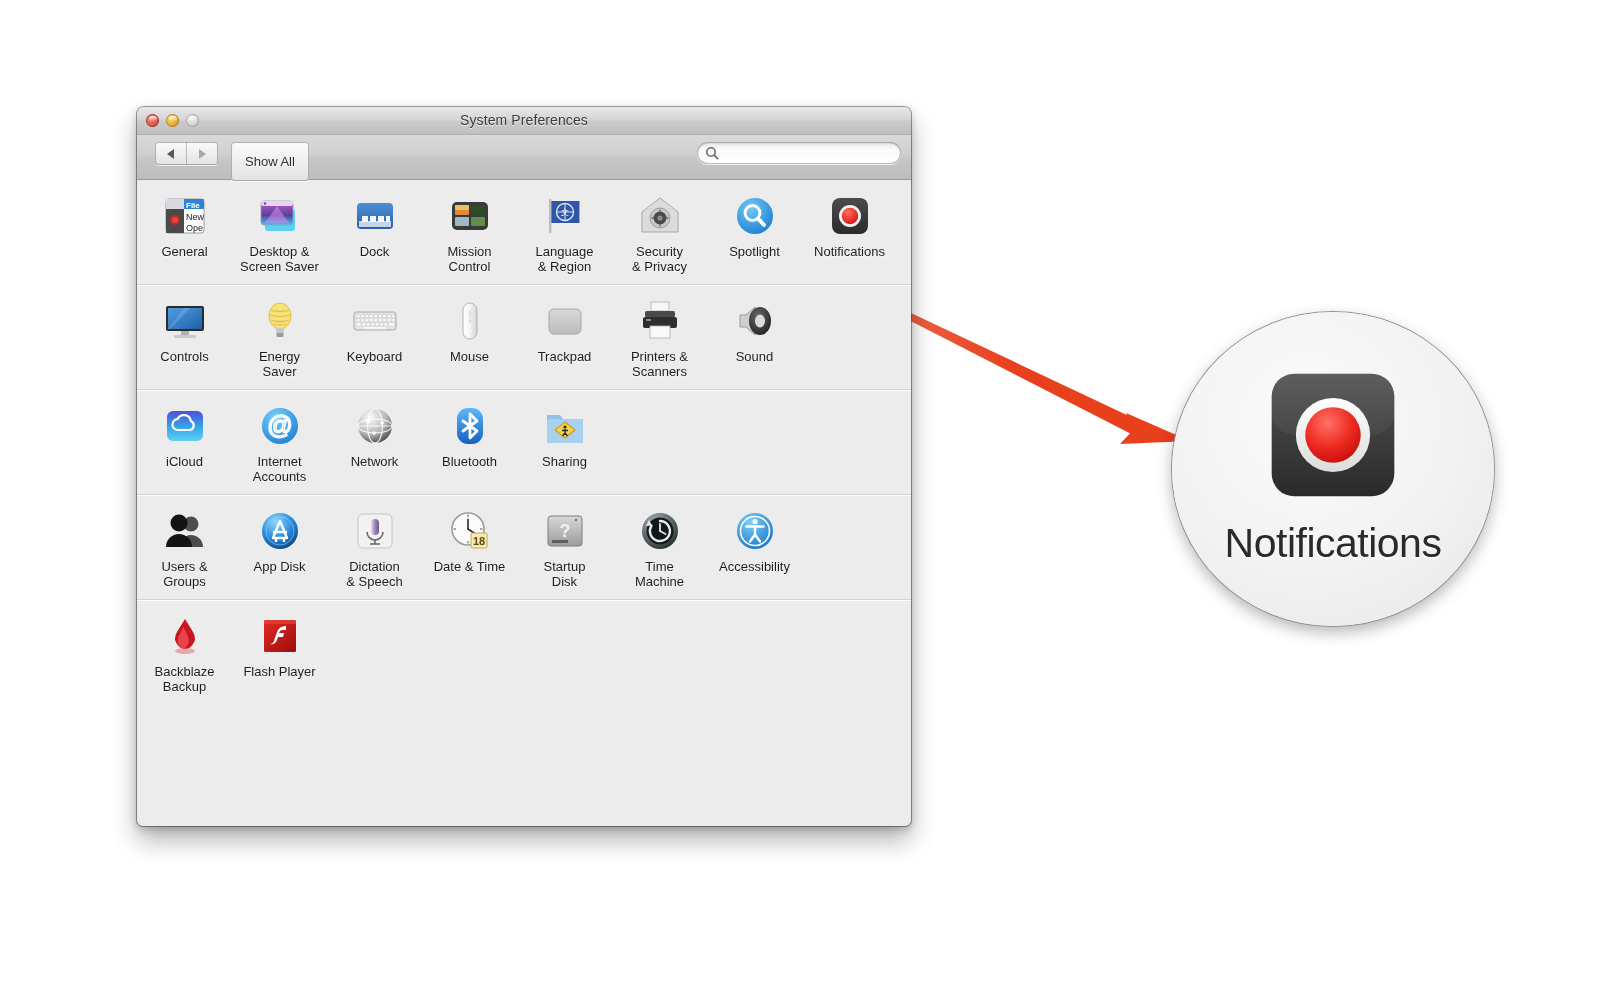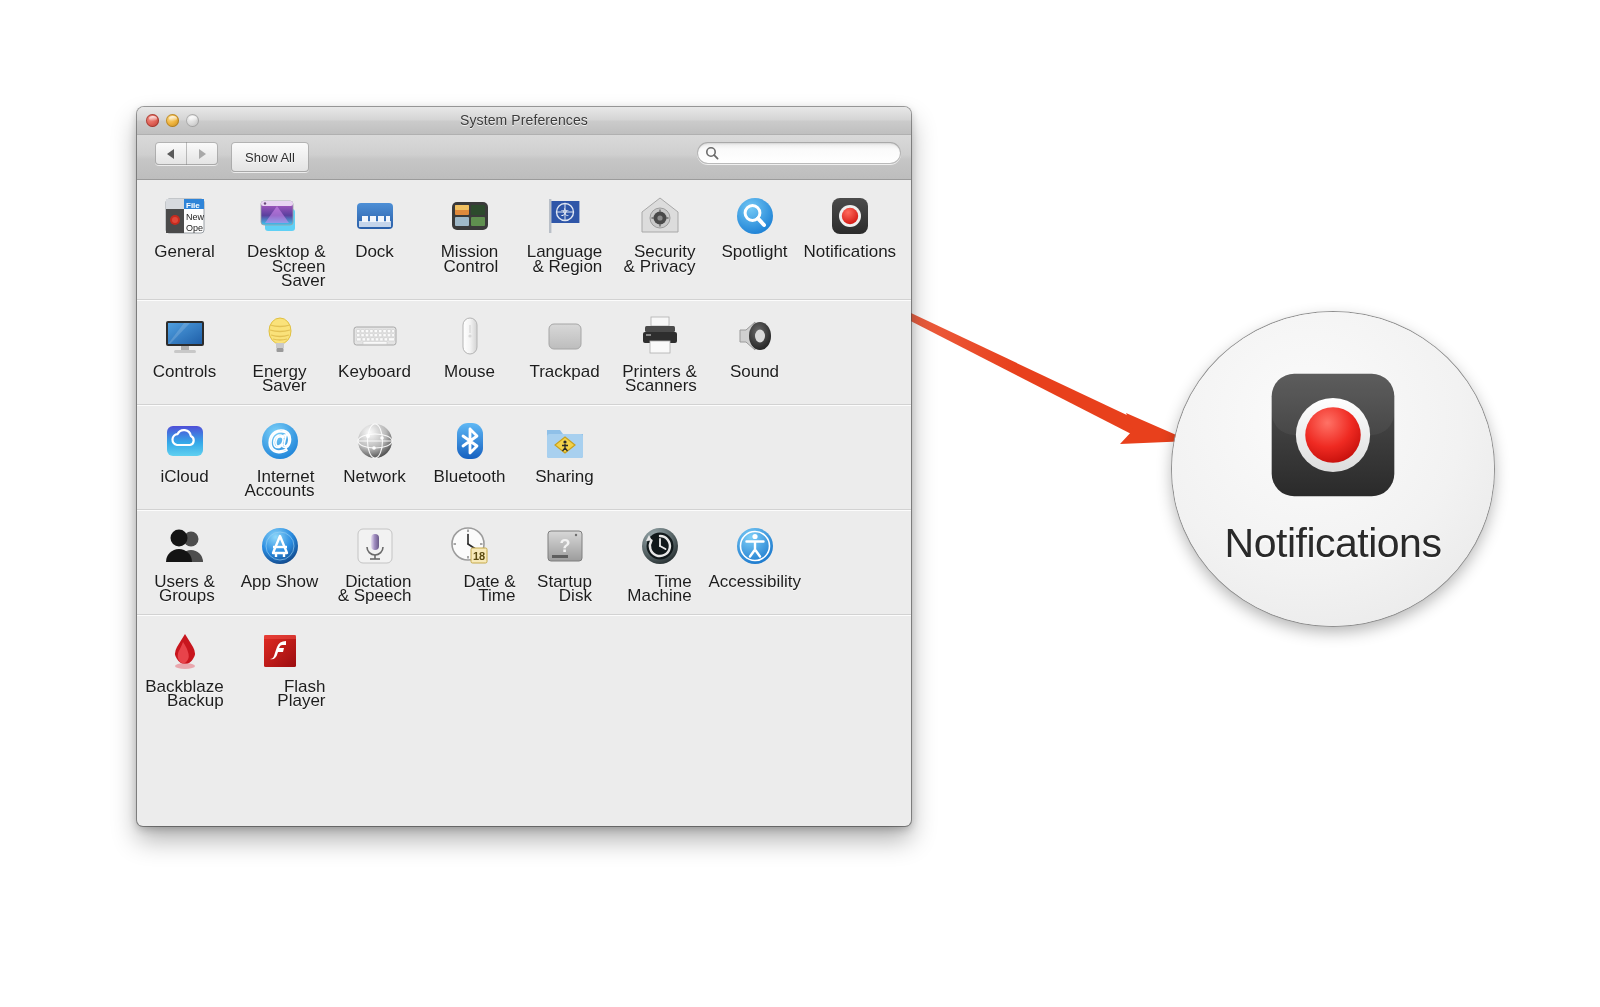--- a/index.html
+++ b/index.html
@@ -100,21 +100,21 @@
     width: 0; height: 0;
     border-top: 5px solid transparent;
     border-bottom: 5px solid transparent;
   }
   .tri.left  { border-right: 7px solid #5a5a5a; }
   .tri.right { border-left: 7px solid #a9a9a9; }
 
   .showall {
     position: absolute;
     left: 94px; top: 7px;
-    height: 30px;
+    height: 39px;
     padding: 0 14px;
     display: flex;
     align-items: center;
     border-radius: 4px;
     background: linear-gradient(to bottom, #fbfbfb, #e3e3e3);
     box-shadow: inset 0 0 0 1px rgba(120,120,120,0.55), 0 1px 0 rgba(255,255,255,0.7);
     font-size: 13px;
     color: #2e2e2e;
     text-shadow: 0 1px 0 rgba(255,255,255,0.8);
   }
@@ -164,24 +164,24 @@
     align-items: center;
   }
   .pane-icon {
     width: 48px; height: 48px;
     display: flex;
     align-items: center;
     justify-content: center;
     margin-bottom: 5px;
   }
   .pane-label {
-    font-size: 17px;
+    font-size: 13px;
     line-height: 14.5px;
     color: #1d1d1d;
-    text-align: right;
+    text-align: center;
     max-width: 92px;
     text-shadow: 0 1px 0 rgba(255,255,255,0.6);
   }
 
   
   #callout {
     position: absolute;
     left: 1172px;
     top: 312px;
     width: 322px;
@@ -631,21 +631,21 @@
               <stop offset="100%" stop-color="#0d3f80"></stop>
             </radialGradient>
             <circle cx="23" cy="23" r="18" fill="url(#asg)"></circle>
             <circle cx="23" cy="23" r="14" fill="none" stroke="#9fd4f5" stroke-width="1" opacity="0.6"></circle>
             <path d="M23 13 L30 30 H16 Z" fill="none" stroke="#ffffff" stroke-width="2.4" stroke-linejoin="round"></path>
             <line x1="16" y1="24" x2="30" y2="24" stroke="#ffffff" stroke-width="2.4"></line>
             <line x1="19" y1="30" x2="19" y2="34" stroke="#ffffff" stroke-width="2.4"></line>
             <line x1="27" y1="30" x2="27" y2="34" stroke="#ffffff" stroke-width="2.4"></line>
           </svg>
         </div>
-        <div class="pane-label">App Show</div>
+        <div class="pane-label">App Disk</div>
       </div>
 
       <div class="pane">
         <div class="pane-icon">
           <svg width="46" height="46" viewBox="0 0 46 46">
             <rect x="6" y="6" width="34" height="34" rx="5" fill="#f2f2f2" stroke="#c4c4c4" stroke-width="1"></rect>
             <linearGradient id="micg" x1="0" y1="0" x2="1" y2="0">
               <stop offset="0%" stop-color="#e8e0f0"></stop>
                 <stop offset="45%" stop-color="#a08cc0"></stop>
               <stop offset="100%" stop-color="#6a5a88"></stop>

